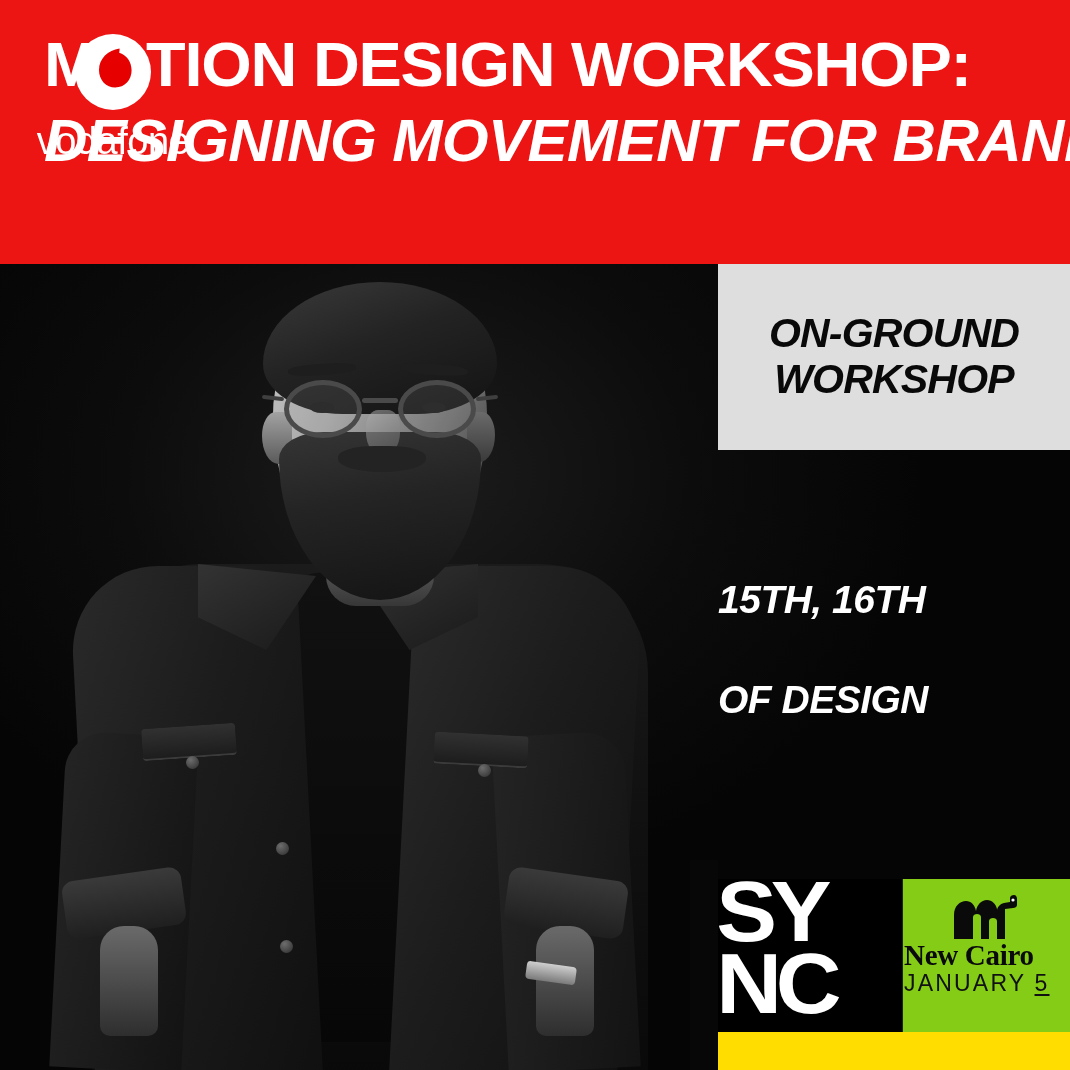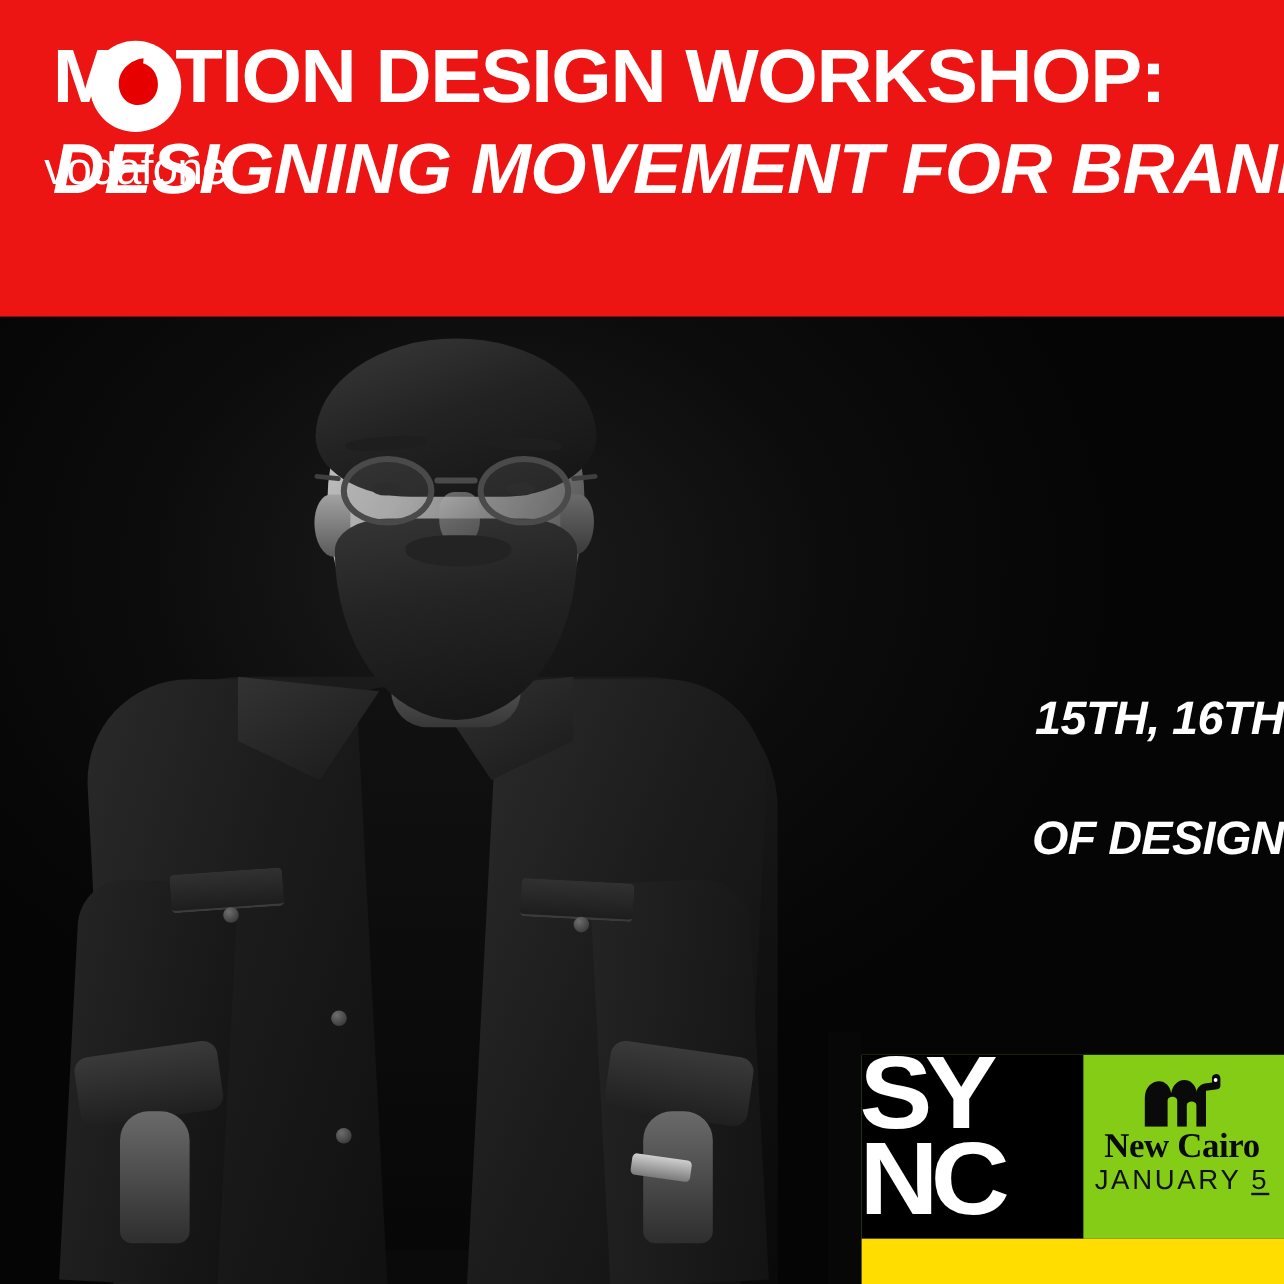--- a/index.html
+++ b/index.html
@@ -323,21 +323,21 @@
     color: #090909;
     text-align: center;
     letter-spacing: -0.8px;
   }
 
   
   .date-block {
     position: absolute;
     left: 718px; top: 575px;
     width: 352px;
-    text-align: right;
+    text-align: left;
     z-index: 5;
     font-size: 39px;
     line-height: 1.28;
     font-weight: 900;
     font-style: italic;
     color: #FFFFFF;
     letter-spacing: -0.5px;
   }
 
   
@@ -364,21 +364,20 @@
     padding: 14px 0 0 4px;
     box-sizing: border-box;
     transform: scaleX(1.06);
     transform-origin: left top;
   }
   .sync-l1, .sync-l2 { display: block; }
   .newcairo {
     position: absolute;
     left: 186px; top: 14px;
     width: 162px;
-    text-align: center;
   }
   .camel {
     width: 66px;
     height: 46px;
     margin: 0 auto 2px auto;
     display: block;
   }
   .nc-name {
     font-family: "Liberation Serif", serif;
     font-weight: 700;
@@ -474,20 +473,26 @@
 
   <div class="vodafone">
     <div class="vf-circle">
       <svg class="vf-mark" viewBox="0 0 76 76">
         <path d="M44.5 14.5c-11.5 1.6-20.5 10.2-20.5 21.4 0 10.3 7.2 17.6 16.2 17.6 9.6 0 16.4-7.3 16.4-17.2 0-8.9-5.2-15.3-12.4-17.6 0.2-1.4 0.6-2.8 0.3-4.2z" fill="#E60000"></path>
       </svg>
     </div>
     <div class="vf-word">vodafone</div>
   </div>
 
+  <div class="ground-panel">
+    <div class="ground-text">
+      <span>ON-GROUND</span><br>
+      <span>WORKSHOP</span>
+    </div>
+  </div>
 
   <div class="date-block">
     <span>15TH, 16TH</span><br>
     <br>
     <span>OF DESIGN</span>
   </div>
 
   <div class="black-gutter"></div>
   <div class="logo-panel">
     <div class="sync-logo">

